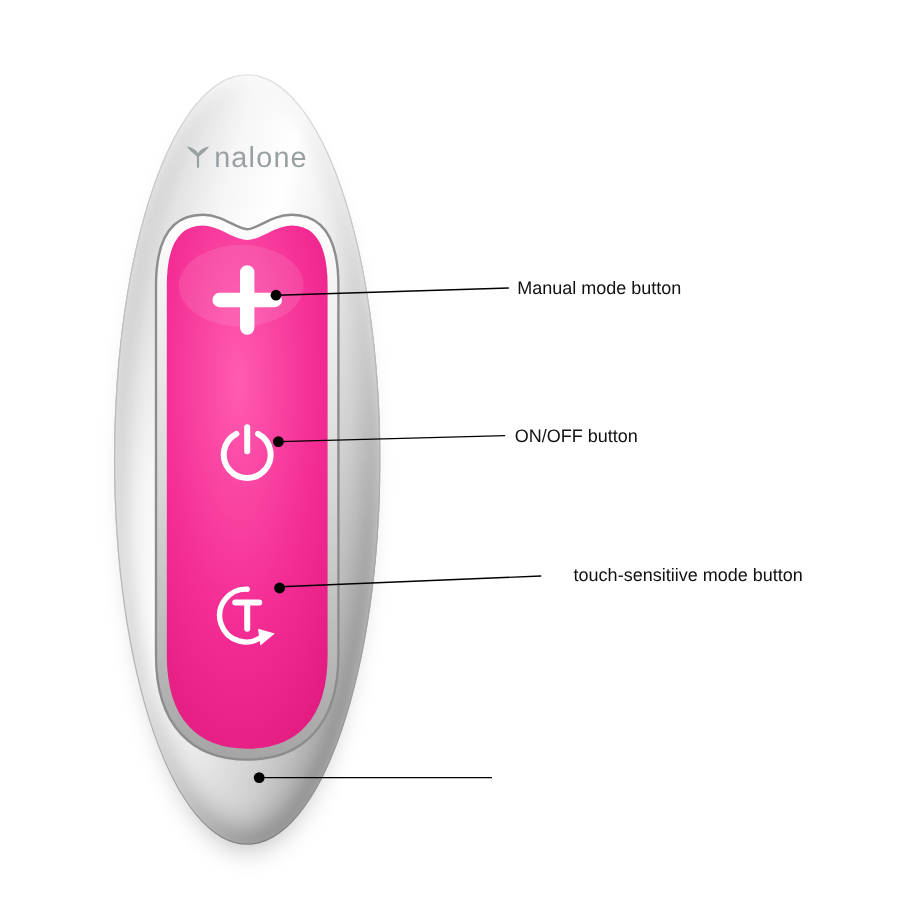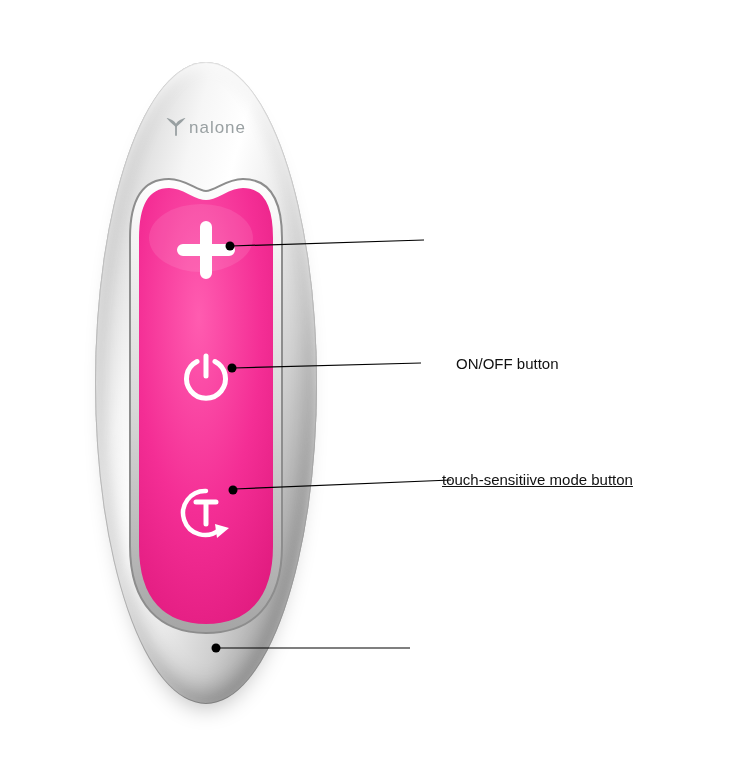--- a/index.html
+++ b/index.html
@@ -34,21 +34,21 @@
   .logo {
     position: absolute;
     top: 56px;
     left: 0;
     right: 0;
     display: flex;
     justify-content: center;
     align-items: center;
     gap: 3px;
     color: #99a0a2;
-    font-size: 17px;
+    font-size: 24px;
     letter-spacing: 1px;
     user-select: none;
   }
   .logo svg { display: block; }
 
   
   .panel-svg {
     position: absolute;
     left: 32px;
     top: 112px;
@@ -80,22 +80,22 @@
     pointer-events: none;
   }
 
   .ann-label {
     position: absolute;
     color: #111111;
     font-size: 15px;
     white-space: nowrap;
   }
   .ann-manual    { left: 431px; top: 232px; }
-  .ann-onoff     { left: 429px; top: 355px; margin-left: 27px; }
-  .ann-touch     { left: 442px; top: 471px; text-decoration: underline; }
+  .ann-onoff     { left: 429px; top: 355px; }
+  .ann-touch     { left: 478px; top: 471px; }
   .ann-inductive { left: 420px; top: 633px; font-size: 22px; }
 </style>
 </head>
 <body>
 
 <div class="stage">
 
   <div class="device">
 
     <div class="logo">
@@ -160,19 +160,20 @@
     <circle cx="232" cy="368" r="4.5" fill="#000"></circle>
     <line x1="233" y1="368" x2="421" y2="363" stroke="#000" stroke-width="1.2"></line>
 
     <circle cx="233" cy="490" r="4.5" fill="#000"></circle>
     <line x1="234" y1="489" x2="451" y2="480" stroke="#000" stroke-width="1.2"></line>
 
     <circle cx="216" cy="648" r="4.5" fill="#000"></circle>
     <line x1="217" y1="648" x2="410" y2="648" stroke="#000" stroke-width="1.2"></line>
   </svg>
 
+  <div class="ann-label ann-manual">Manual mode button</div>
 
   <div class="ann-label ann-onoff">ON/OFF button</div>
 
   <div class="ann-label ann-touch">touch-sensitiive mode button</div>
 
 
 </div>
 
 </body></html>

